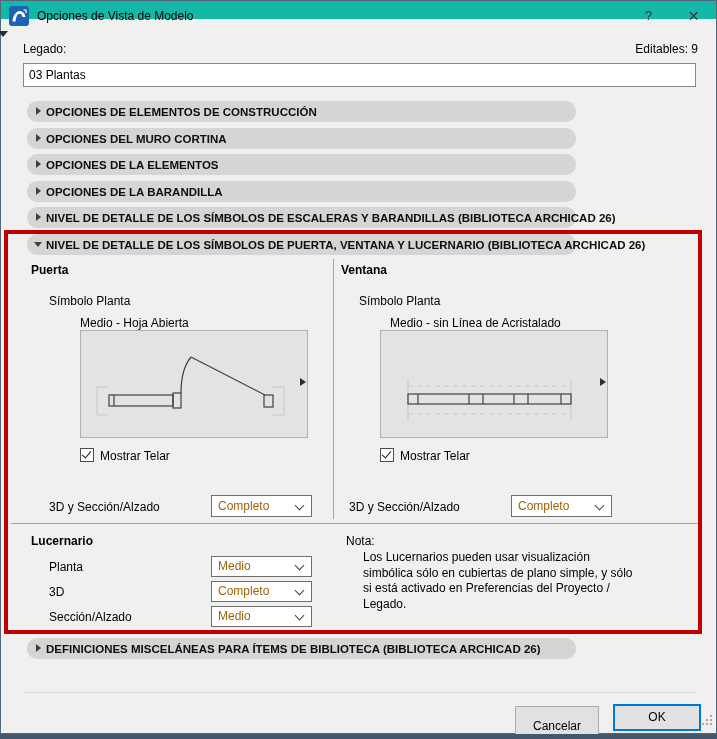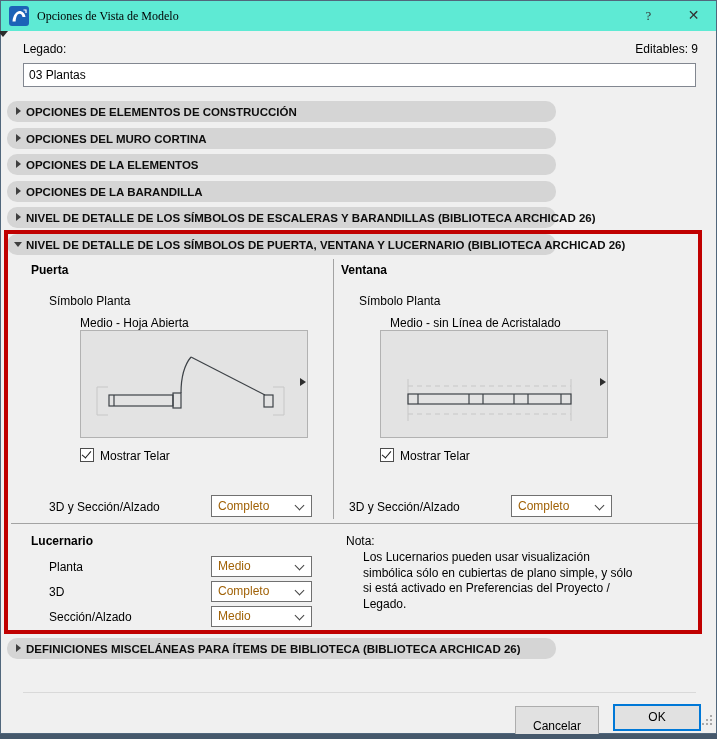--- a/index.html
+++ b/index.html
@@ -3,21 +3,21 @@
 <meta charset="utf-8">
 <style>
   * { margin:0; padding:0; box-sizing:border-box; }
   html,body { width:717px; height:739px; }
   body { font-family:"Liberation Sans", sans-serif; background:#45586b; position:relative; overflow:hidden; }
 
   .dialog { position:absolute; left:0; top:0; width:717px; height:734px;
             background:#f0f0f0; border:1px solid #51677c; }
 
   
-  .titlebar { position:absolute; left:0; top:0; width:100%; height:30px; background:#5eead4;font-family:Liberation Serif, serif; }
+  .titlebar { position:absolute; left:0; top:0; width:100%; height:18px; background:#14b8a6; }
   .app-icon { position:absolute; left:8px; top:5px; width:20px; height:20px; }
   .title-text { position:absolute; left:36px; top:0; height:30px; line-height:30px;
                 font-size:12px; color:#000; }
   .tb-btn { position:absolute; top:0; width:45px; height:30px; text-align:center;
             line-height:30px; font-size:14px; color:#333; cursor:default; }
   .tb-help { right:45px; font-size:13px; }
   .tb-close { right:0; }
 
   
   .edge-tri { position:absolute; left:-3px; top:30px; width:0; height:0;
@@ -25,21 +25,21 @@
               border-top:6px solid #2b2b2b; }
 
   .label { position:absolute; font-size:12px; color:#000; white-space:nowrap; }
   .bold { font-weight:bold; }
 
   .name-input { position:absolute; left:22px; top:62px; width:673px; height:24px;
                 background:#fff; border:1px solid #828790; font-size:12px; color:#000;
                 padding:0 5px; font-family:"Liberation Sans", sans-serif; }
 
   
-  .acc { position:absolute; left:6px; width:549px; height:21px; background:#d5d5d5;
+  .acc { position:absolute; left:26px; width:549px; height:21px; background:#d5d5d5;
          display:flex; align-items:center; cursor:default;border-radius:10px; }
   .acc-label { font-size:11.5px; font-weight:bold; color:#0d0d0d; margin-left:19px; white-space:nowrap; }
   .tri-right { position:absolute; left:9px; top:6px; width:0; height:0;
                border-top:4px solid transparent; border-bottom:4px solid transparent;
                border-left:5px solid #3f3f3f; }
   .tri-down { position:absolute; left:7px; top:8px; width:0; height:0;
               border-left:4px solid transparent; border-right:4px solid transparent;
               border-top:5px solid #3f3f3f; }
 
   

